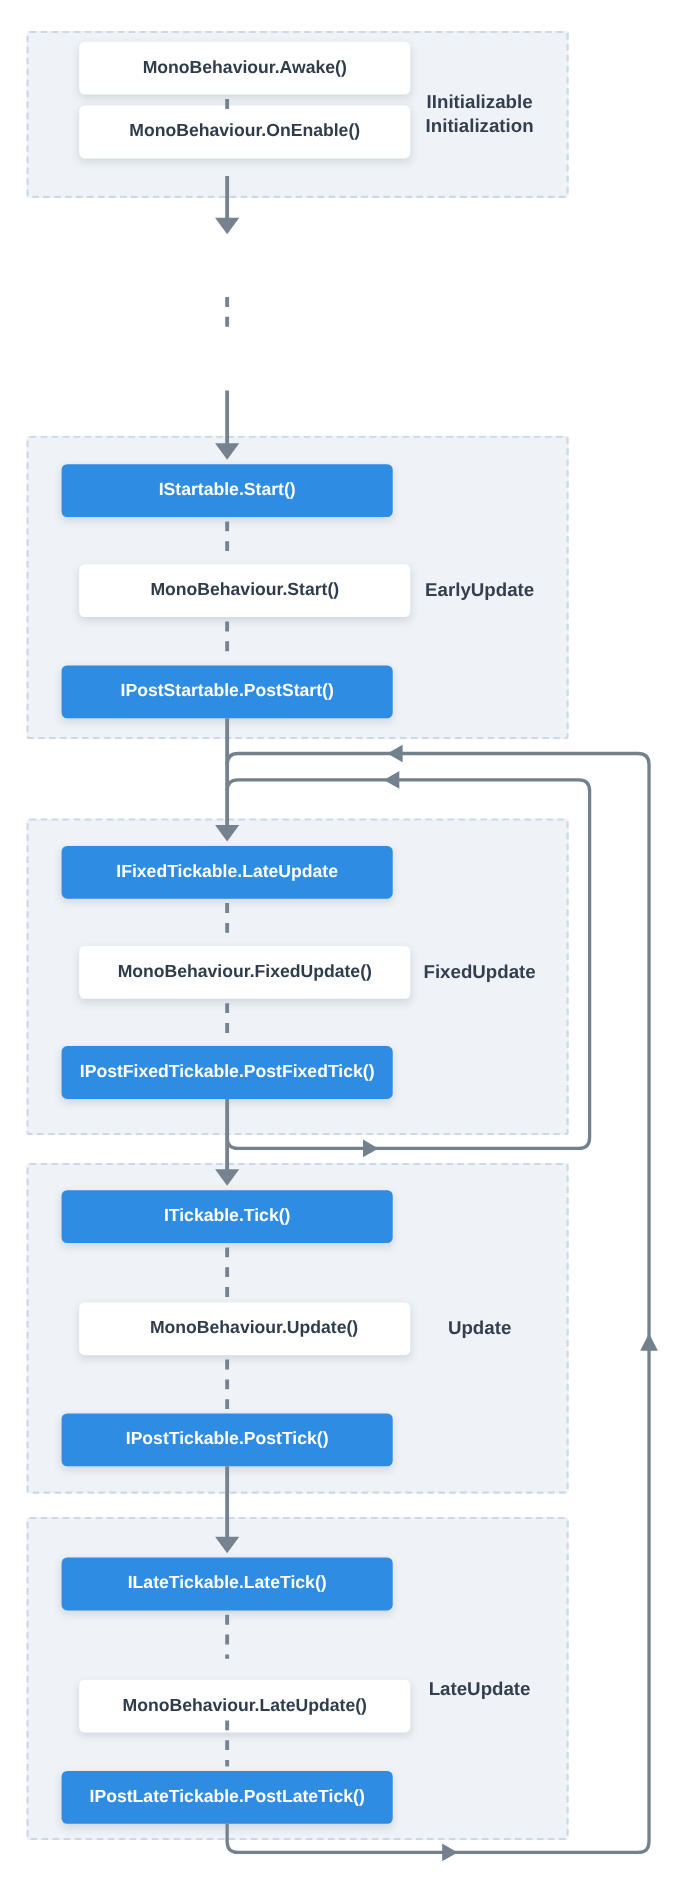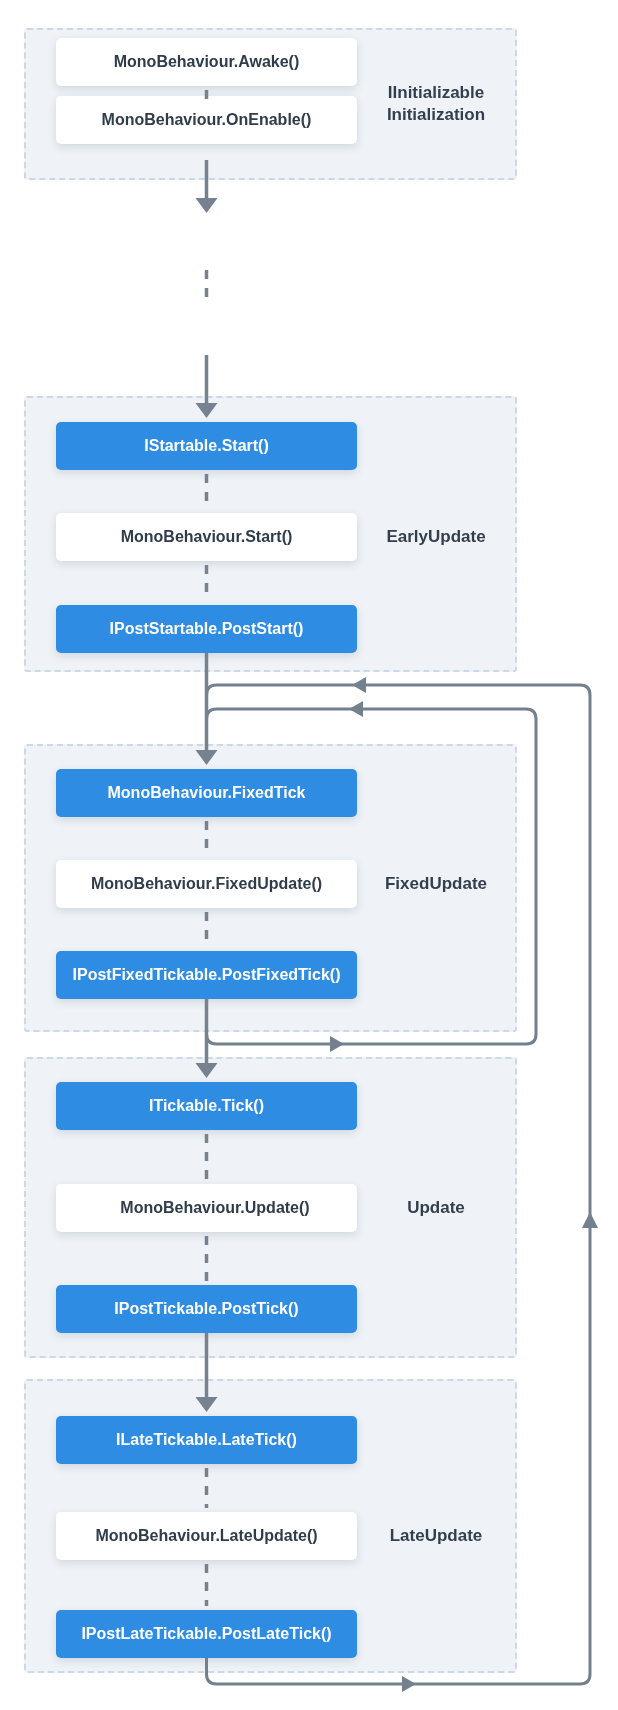--- a/index.html
+++ b/index.html
@@ -17,21 +17,21 @@
     position:absolute;left:331px;width:158px;text-align:center;
     font-size:17px;font-weight:bold;line-height:22px;
     color:var(--label-text,#333F4E);z-index:2;
   }
   .step{
     position:absolute;left:30px;width:301px;height:48px;box-sizing:border-box;
     border-radius:5px;display:flex;align-items:center;justify-content:center;
     font-size:16px;font-weight:bold;white-space:nowrap;z-index:10;
     box-shadow:0 3px 8px rgba(50,70,100,0.16);
   }
-  .step.plain{background:var(--box-bg,#FFFFFF);color:var(--text-dark,#2E3C4B);}
+  .step.plain{background:var(--box-bg,#FFFFFF);color:var(--text-dark,#2E3C4B);margin-left:16px;}
   .step.accent{background:var(--accent,#2E8CE3);color:#FFFFFF;}
   svg.flow{position:absolute;left:0;top:0;width:618px;height:1710px;z-index:5;}
   .flow .shaft{stroke:var(--line,#76828F);stroke-width:3.5;fill:none;}
   .flow .dashline{stroke:var(--line,#76828F);stroke-width:3.5;fill:none;stroke-dasharray:9 9;stroke-linecap:butt;}
   .flow .loop{stroke:var(--loop-line,#73808E);stroke-width:3;fill:none;}
   .flow .head{fill:var(--line,#76828F);stroke:none;}
   .flow .head-loop{fill:var(--loop-line,#73808E);stroke:none;}
 </style>
 </head>
 <body>
@@ -99,21 +99,21 @@
       <span>MonoBehaviour.Start()</span>
     </div>
     <div class="step accent" style="top:207px;">
       <span>IPostStartable.PostStart()</span>
     </div>
     <div class="group-label" style="top:128px;">EarlyUpdate</div>
   </section>
 
   <section class="group" style="top:744px;height:288px;">
     <div class="step accent" style="top:23px;">
-      <span>MonoBehaviour.FixedTick</span>
+      <span>IFixedTickable.LateUpdate</span>
     </div>
     <div class="step plain" style="top:114px;">
       <span>MonoBehaviour.FixedUpdate()</span>
     </div>
     <div class="step accent" style="top:205px;">
       <span>IPostFixedTickable.PostFixedTick()</span>
     </div>
     <div class="group-label" style="top:127px;">FixedUpdate</div>
   </section>
 
@@ -127,21 +127,21 @@
     <div class="step accent" style="top:226px;">
       <span>IPostTickable.PostTick()</span>
     </div>
     <div class="group-label" style="top:138px;">Update</div>
   </section>
 
   <section class="group" style="top:1379px;height:294px;">
     <div class="step accent" style="top:35px;">
       <span>ILateTickable.LateTick()</span>
     </div>
-    <div class="step plain" style="top:131px;text-align:center;">
+    <div class="step plain" style="top:146px;text-align:center;">
       <span>MonoBehaviour.LateUpdate()</span>
     </div>
     <div class="step accent" style="top:229px;">
       <span>IPostLateTickable.PostLateTick()</span>
     </div>
     <div class="group-label" style="top:144px;">LateUpdate</div>
   </section>
 
 </div>
 

